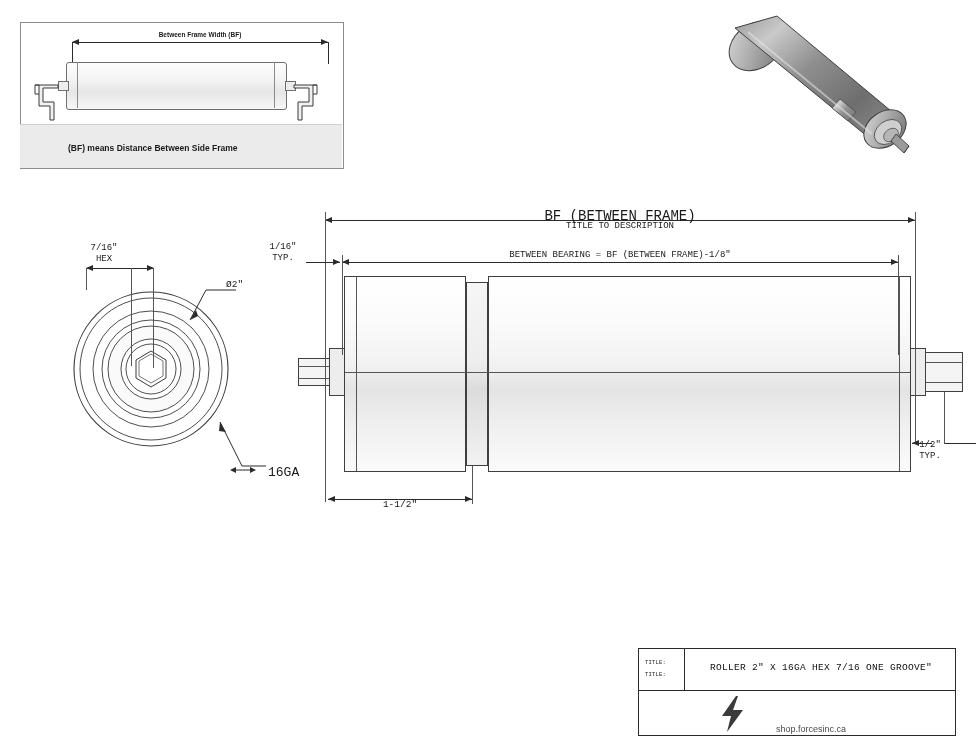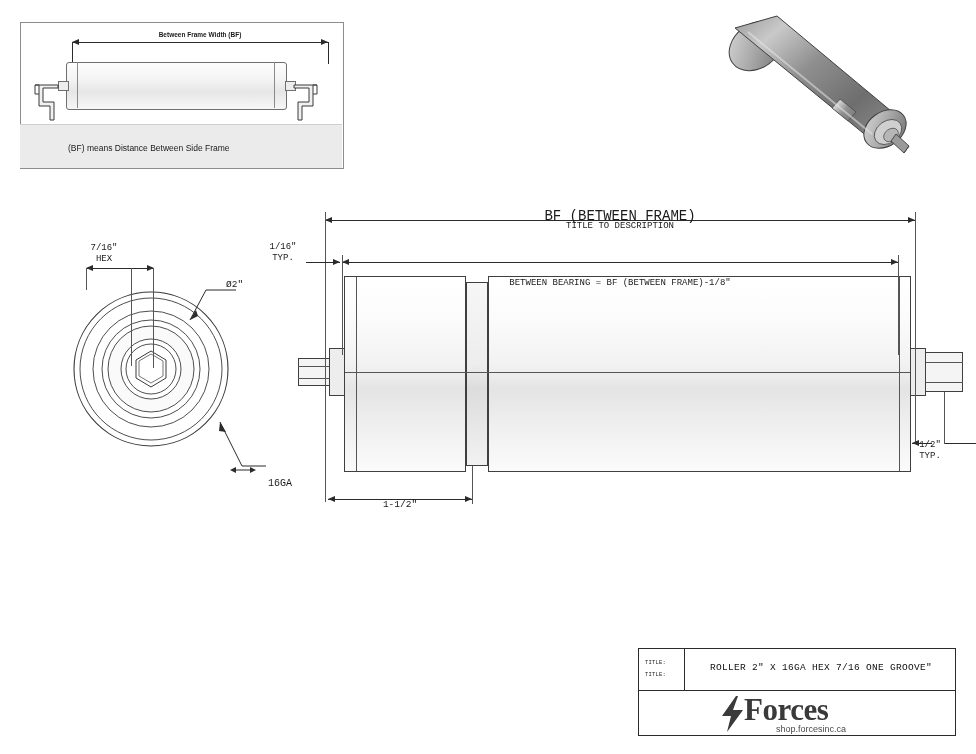--- a/index.html
+++ b/index.html
@@ -143,21 +143,21 @@
       <path d="M1 3 L1 12 L5 12" fill="none" stroke="#3a3a3a" stroke-width="1"></path>
     </svg>
   </div>
   <div class="abs" style="left:292px; top:82px; width:26px; height:42px;">
     <svg width="26" height="42" viewBox="0 0 26 42">
       <path d="M25 3 L2 3 L2 6 L17 6 L17 20 L6 20 L6 38 L10 38 L10 24 L21 24 L21 3 Z" fill="#f0f0f0" stroke="#3a3a3a" stroke-width="1"></path>
       <path d="M25 3 L25 12 L21 12" fill="none" stroke="#3a3a3a" stroke-width="1"></path>
     </svg>
   </div>
 
-  <div class="txt" style="left:68px; top:144px; font-size:8.5px; font-weight:normal;">(BF) means Distance Between Side Frame</div>
+  <div class="txt" style="left:68px; top:144px; font-size:8.5px; font-weight:bold;">(BF) means Distance Between Side Frame</div>
 
   <div class="abs" id="iso-wrap">
     <svg width="270" height="190" viewBox="0 0 270 190">
       <defs>
         <linearGradient id="tubeGrad" x1="0" y1="0" x2="1" y2="0.9">
           <stop offset="0%" stop-color="#9b9b9b"></stop>
           <stop offset="20%" stop-color="#c9c9c9"></stop>
           <stop offset="45%" stop-color="#8f8f8f"></stop>
           <stop offset="75%" stop-color="#6e6e6e"></stop>
           <stop offset="100%" stop-color="#8a8a8a"></stop>
@@ -229,21 +229,21 @@
 
   <div class="abs" style="left:214px; top:418px; width:70px; height:62px;">
     <svg width="70" height="62" viewBox="0 0 70 62">
       <path d="M6 4 L28 48 L52 48" fill="none" stroke="#2b2b2b" stroke-width="1"></path>
       <polygon points="6,4 12,14 5,13" fill="#2b2b2b"></polygon>
       <path d="M20 52 L36 52" fill="none" stroke="#2b2b2b" stroke-width="1"></path>
       <polygon points="22,49 22,55 16,52" fill="#2b2b2b"></polygon>
       <polygon points="36,49 36,55 42,52" fill="#2b2b2b"></polygon>
     </svg>
   </div>
-  <div class="txt mono" style="left:268px; top:466px; font-size:10px;margin-top:12px;">16GA</div>
+  <div class="txt mono" style="left:268px; top:466px; font-size:13px;">16GA</div>
 
   <div class="abs body-seg" style="left:344px; top:276px; width:122px; height:196px;"></div>
 
   <div class="abs body-seg" style="left:466px; top:282px; width:22px; height:184px; background:linear-gradient(to bottom,#f6f6f6 0%,#ededed 45%,#dcdcdc 58%,#f2f2f2 100%);"></div>
 
   <div class="abs body-seg" style="left:488px; top:276px; width:423px; height:196px;"></div>
 
   <div class="line-v-thin" style="left:356px; top:277px; height:194px;"></div>
   <div class="line-v-thin" style="left:899px; top:277px; height:194px;"></div>
   <div class="line-h-thin" style="left:344px; top:372px; width:567px;"></div>
@@ -264,21 +264,21 @@
   <div class="line-v-thin" style="left:325px; top:212px; height:290px;"></div>
   <div class="line-v-thin" style="left:915px; top:212px; height:232px;"></div>
   <div class="txt mono ctr" style="left:620px; top:209px; font-size:14px;">BF (BETWEEN FRAME)</div>
   <div class="txt mono ctr" style="left:620px; top:221px; font-size:9px;">TITLE TO DESCRIPTION</div>
 
   <div class="line-h" style="left:342px; top:262px; width:556px;"></div>
   <div class="arrow-l" style="left:342px; top:259px;"></div>
   <div class="arrow-r" style="left:891px; top:259px;"></div>
   <div class="line-v-thin" style="left:342px; top:255px; height:100px;"></div>
   <div class="line-v-thin" style="left:898px; top:255px; height:100px;"></div>
-  <div class="txt mono ctr" style="left:620px; top:250px; font-size:9px;margin-top:28px;">BETWEEN BEARING = BF (BETWEEN FRAME)-1/8"</div>
+  <div class="txt mono ctr" style="left:620px; top:250px; font-size:9px;">BETWEEN BEARING = BF (BETWEEN FRAME)-1/8"</div>
 
   <div class="txt mono ctr" style="left:283px; top:242px; font-size:9px;">1/16"</div>
   <div class="txt mono ctr" style="left:283px; top:253px; font-size:9px;">TYP.</div>
   <div class="line-h" style="left:306px; top:262px; width:34px;"></div>
   <div class="arrow-r" style="left:333px; top:259px;"></div>
 
   <div class="txt mono ctr" style="left:930px; top:440px; font-size:9px;">1/2"</div>
   <div class="txt mono ctr" style="left:930px; top:451px; font-size:9px;">TYP.</div>
   <div class="line-h" style="left:912px; top:443px; width:20px;"></div>
   <div class="arrow-l" style="left:912px; top:440px;"></div>
@@ -295,17 +295,16 @@
   <div class="abs" id="tb-div-v"></div>
   <div class="abs" id="tb-div-h"></div>
   <div class="tb-label" style="left:645px; top:659px;">TITLE:</div>
   <div class="tb-label" style="left:645px; top:671px;">TITLE:</div>
   <div id="tb-title-text">ROLLER 2" X 16GA HEX 7/16 ONE GROOVE"</div>
 
   <div id="logo-wrap">
     <svg width="34" height="40" viewBox="0 0 34 40" style="position:absolute;left:0;top:2px;">
       <polygon points="20,2 6,22 15,22 11,38 27,16 17,16 22,2" fill="#3a3a3a"></polygon>
     </svg>
-    <div id="logo-text">Forces</div>
     <div id="logo-sub">shop.forcesinc.ca</div>
   </div>
 
 </div>
 
 </body></html>

